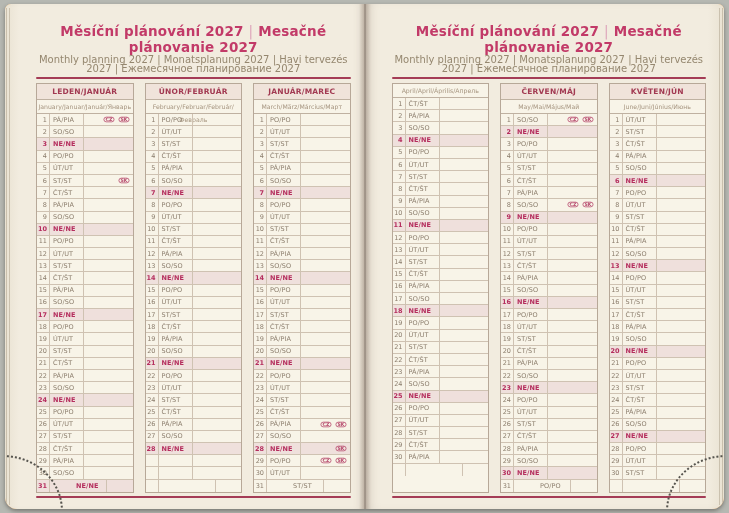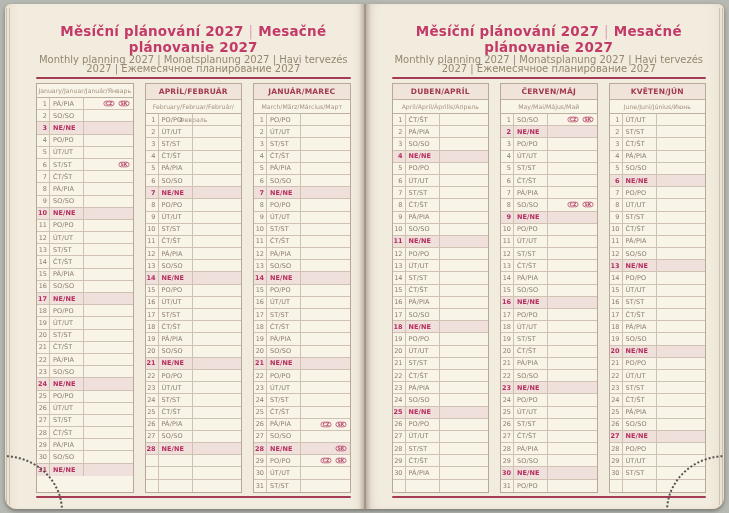--- a/index.html
+++ b/index.html
@@ -40,21 +40,21 @@
   .month { flex:1 1 0; border:1px solid #b7a898; background:#f8f4e8; }
 
   .m-name  { height:16px; line-height:15px; text-align:center; background:#f0e3da;
              color:#a23a52; font-weight:bold; font-size:7.5px; letter-spacing:.2px;
              border-bottom:1px solid #bfb1a1; }
   .m-langs { height:14px; line-height:13px; text-align:center; color:#a5947f; font-size:6.2px;
              border-bottom:1px solid #bfb1a1; }
 
   .day-row { display:flex; height:12.2px; border-bottom:1px solid #cfc2b2;
              font-size:6.5px; color:#8b7d6c; }
-  .day-row:last-child { border-bottom:none; }
+  .day-row:last-child { border-bottom:none;gap:23px; }
   .c-num  { width:13px; border-right:1px solid #cfc2b2; display:flex; align-items:center;
             justify-content:flex-end; padding-right:2px; }
   .c-day  { width:34px; border-right:1px solid #cfc2b2; display:flex; align-items:center;
             padding-left:3px; letter-spacing:.1px; }
   .c-note { flex:1; display:flex; align-items:center; justify-content:flex-end;
             padding-right:2px; gap:1px; }
 
   .sun { background:#efe0dc; }
   .sun .c-num, .sun .c-day { color:#b52e5e; font-weight:bold; }
 
@@ -79,20 +79,21 @@
     <div class="content">
       <div class="page-header">
         <div class="title">
           <span>Měsíční plánování 2027</span><span class="sep">|</span><span>Mesačné plánovanie 2027</span>
         </div>
         <div class="subtitle">Monthly planning 2027 | Monatsplanung 2027 | Havi tervezés 2027 | Ежемесячное планирование 2027</div>
         <div class="head-rule"></div>
       </div>
       <div class="months">
           <div class="month">
+            <div class="m-name">LEDEN/JANUÁR</div>
             <div class="m-langs">January/Januar/Január/Январь</div>
             <div class="day-row">
               <div class="c-num">1</div>
               <div class="c-day">PÁ/PIA</div>
               <div class="c-note">
                 <span class="badge">CZ</span>
                 <span class="badge">SK</span>
               </div>
             </div>
             <div class="day-row">
@@ -242,21 +243,21 @@
               <div class="c-day">SO/SO</div>
               <div class="c-note"></div>
             </div>
             <div class="day-row sun">
               <div class="c-num">31</div>
               <div class="c-day">NE/NE</div>
               <div class="c-note"></div>
             </div>
           </div>
           <div class="month">
-            <div class="m-name">APRÍL/FEBRUÁR</div>
+            <div class="m-name">ÚNOR/FEBRUÁR</div>
             <div class="m-langs">February/Februar/Február/Февраль</div>
             <div class="day-row">
               <div class="c-num">1</div>
               <div class="c-day">PO/PO</div>
               <div class="c-note"></div>
             </div>
             <div class="day-row">
               <div class="c-num">2</div>
               <div class="c-day">ÚT/UT</div>
               <div class="c-note"></div>
@@ -584,21 +585,20 @@
     <div class="content">
       <div class="page-header">
         <div class="title">
           <span>Měsíční plánování 2027</span><span class="sep">|</span><span>Mesačné plánovanie 2027</span>
         </div>
         <div class="subtitle">Monthly planning 2027 | Monatsplanung 2027 | Havi tervezés 2027 | Ежемесячное планирование 2027</div>
         <div class="head-rule"></div>
       </div>
       <div class="months">
           <div class="month">
-            <div class="m-name">DUBEN/APRÍL</div>
             <div class="m-langs">April/April/Április/Апрель</div>
             <div class="day-row">
               <div class="c-num">1</div>
               <div class="c-day">ČT/ŠT</div>
               <div class="c-note"></div>
             </div>
             <div class="day-row">
               <div class="c-num">2</div>
               <div class="c-day">PÁ/PIA</div>
               <div class="c-note"></div>

